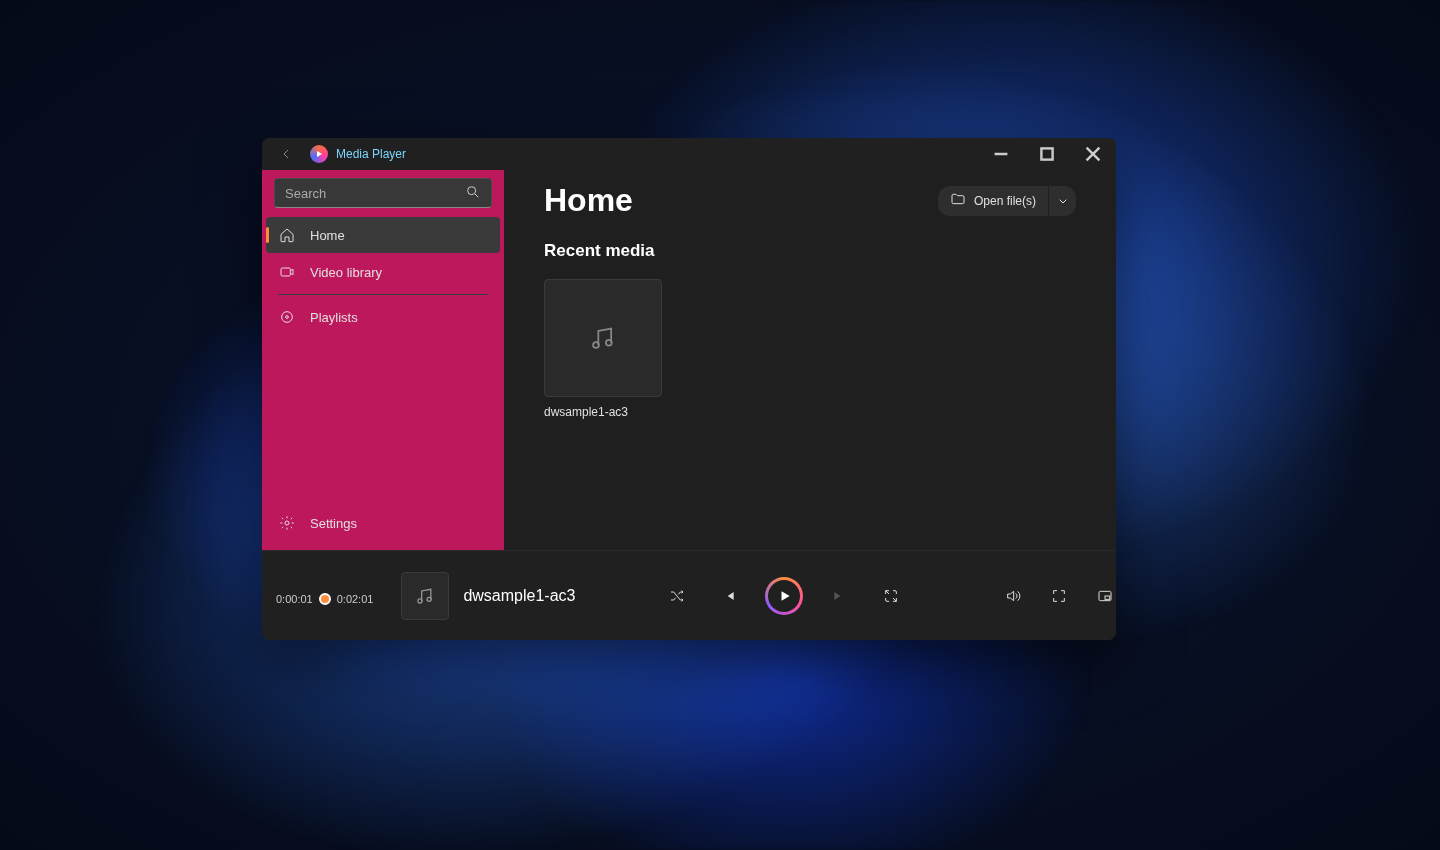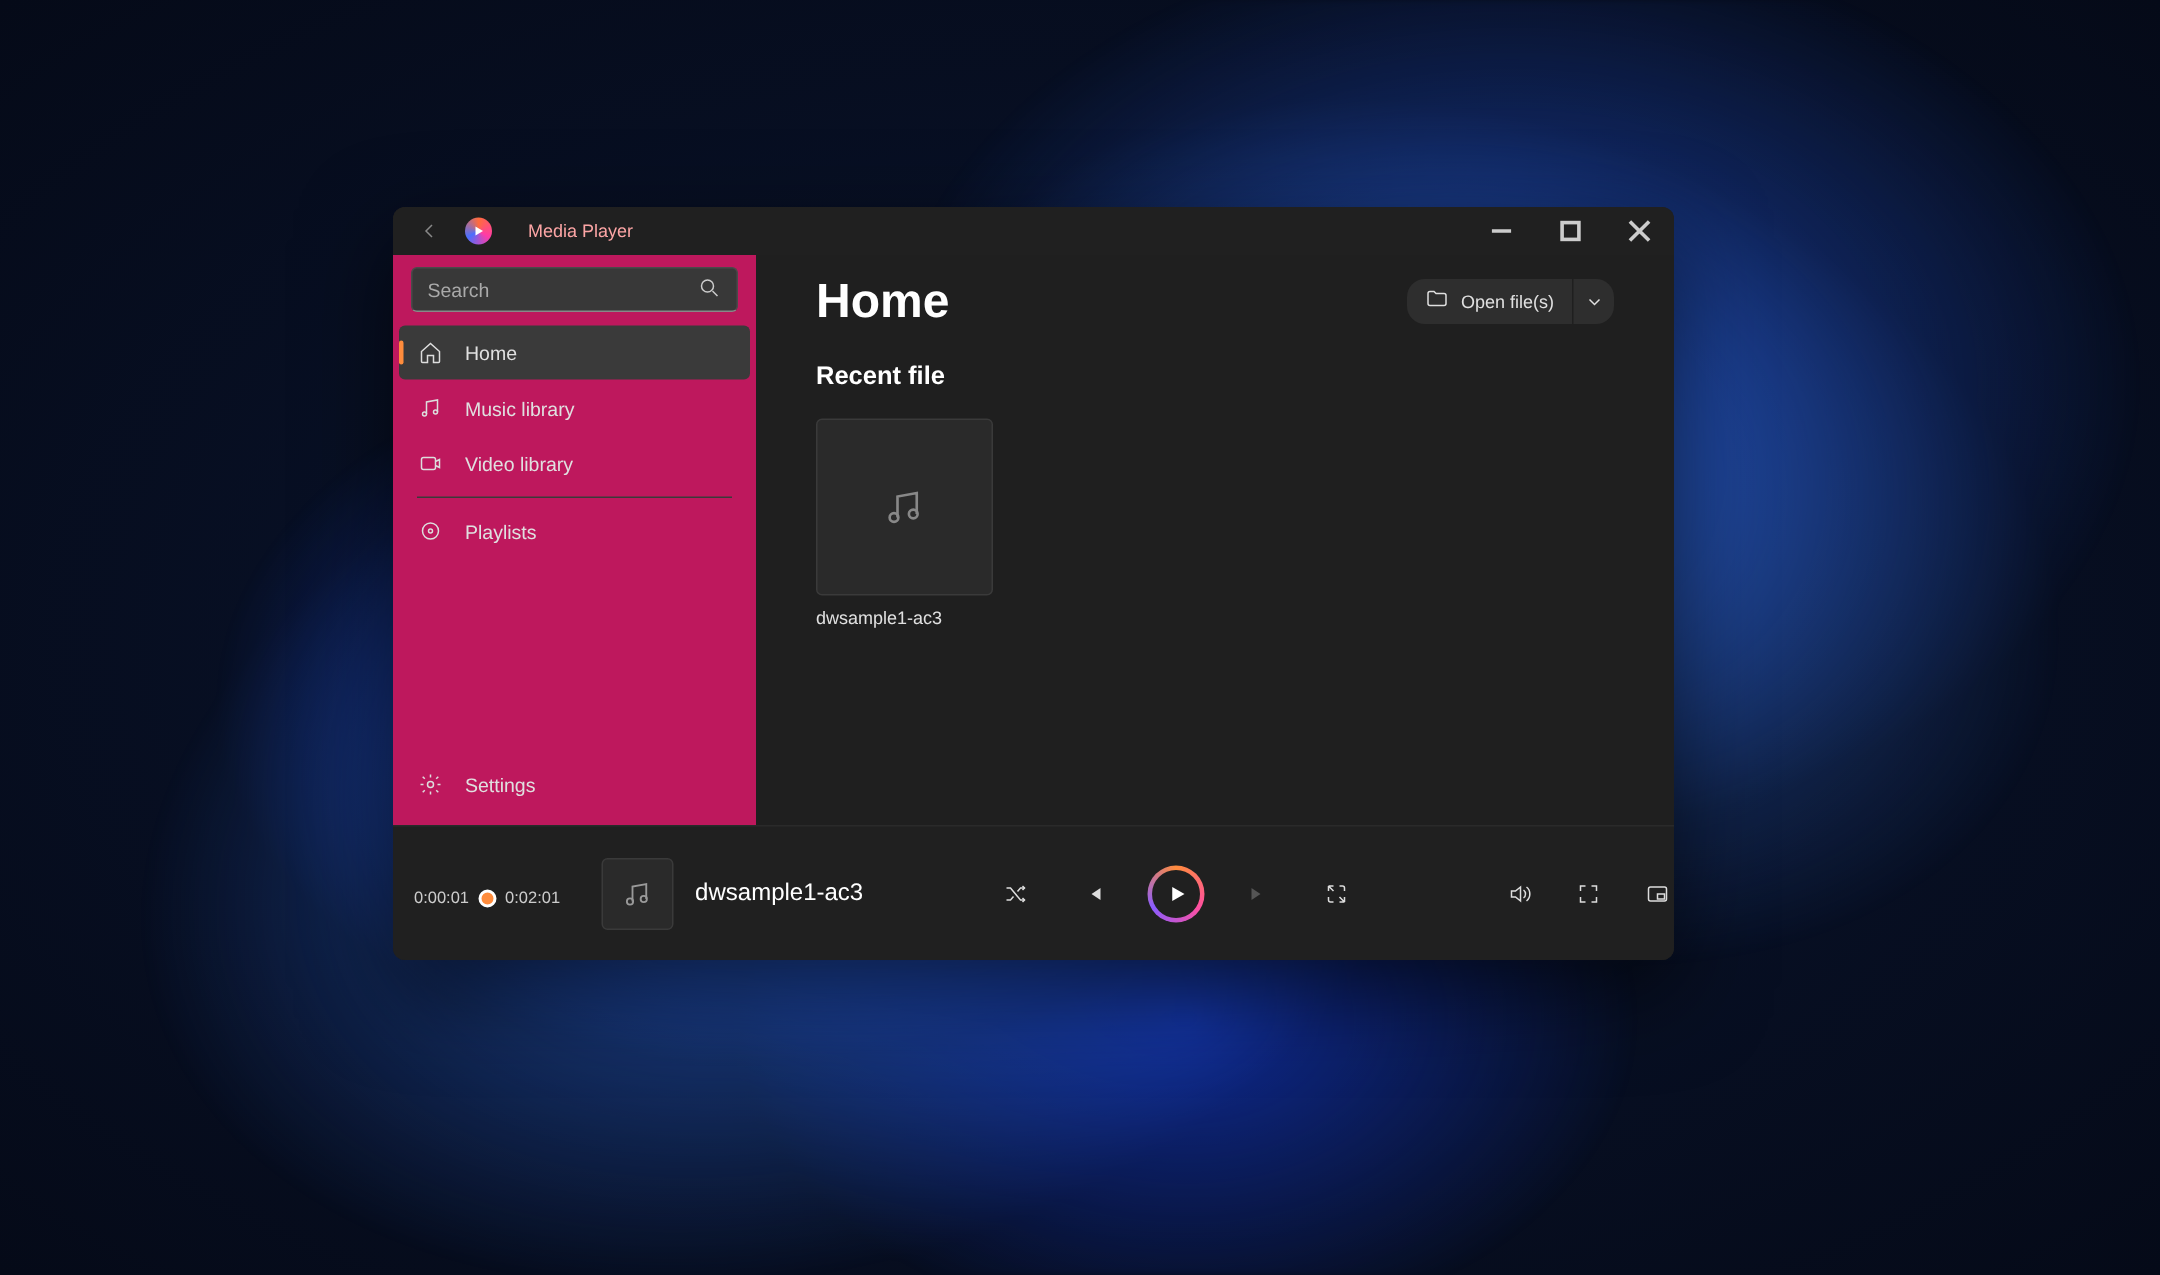--- a/index.html
+++ b/index.html
@@ -63,21 +63,21 @@
 }
 .app-logo::after {
   content: ""; position: absolute;
   width: 0; height: 0;
   border-left: 5px solid #fff;
   border-top: 3px solid transparent;
   border-bottom: 3px solid transparent;
   margin-left: 1px;
 }
 .app-title {
-  margin-left: 24px; font-size: 12px; color: #fca5a5;
+  margin-left: 8px; font-size: 12px; color: #7dd3fc;
 }
 .win-controls {
   margin-left: auto; display: flex;
 }
 .win-btn {
   width: 46px; height: 32px;
   display: flex; align-items: center; justify-content: center;
   color: #ccc; cursor: pointer; font-size: 10px;
 }
 
@@ -311,30 +311,20 @@
         </span>
       </div>
       <div class="nav">
         <div class="nav-item active">
           <span class="icon">
             <svg class="ico" viewBox="0 0 24 24">
                 <path d="M3 11l9-8 9 8v10a1 1 0 01-1 1h-5v-7h-6v7H4a1 1 0 01-1-1z"></path>
               </svg>
           </span>
           <span class="label">Home</span>
-        </div>
-        <div class="nav-item">
-          <span class="icon">
-            <svg class="ico" viewBox="0 0 24 24">
-                <path d="M8 18V6l11-2v12"></path>
-                <circle cx="6" cy="18" r="2"></circle>
-                <circle cx="17" cy="16" r="2"></circle>
-              </svg>
-          </span>
-          <span class="label">Music library</span>
         </div>
         <div class="nav-item">
           <span class="icon">
             <svg class="ico" viewBox="0 0 24 24">
                 <rect x="3" y="6" width="14" height="12" rx="2"></rect>
                 <path d="M17 10l4-2v8l-4-2"></path>
               </svg>
           </span>
           <span class="label">Video library</span>
         </div>
@@ -377,21 +367,21 @@
             <span>Open file(s)</span>
           </div>
           <div class="open-file-chevron">
             <svg class="ico" viewBox="0 0 24 24">
                 <path d="M7 10l5 5 5-5"></path>
               </svg>
           </div>
         </div>
       </div>
 
-      <div class="section-title">Recent file</div>
+      <div class="section-title">Recent media</div>
 
       <div class="media-grid">
         <div class="media-card">
           <div class="media-thumb">
             <svg class="ico-lg" viewBox="0 0 24 24" stroke="currentColor" fill="none" stroke-width="1.5">
                 <path d="M8 18V6l11-2v12"></path>
                 <circle cx="6" cy="18" r="2.5"></circle>
                 <circle cx="17" cy="16" r="2.5"></circle>
               </svg>
           </div>

